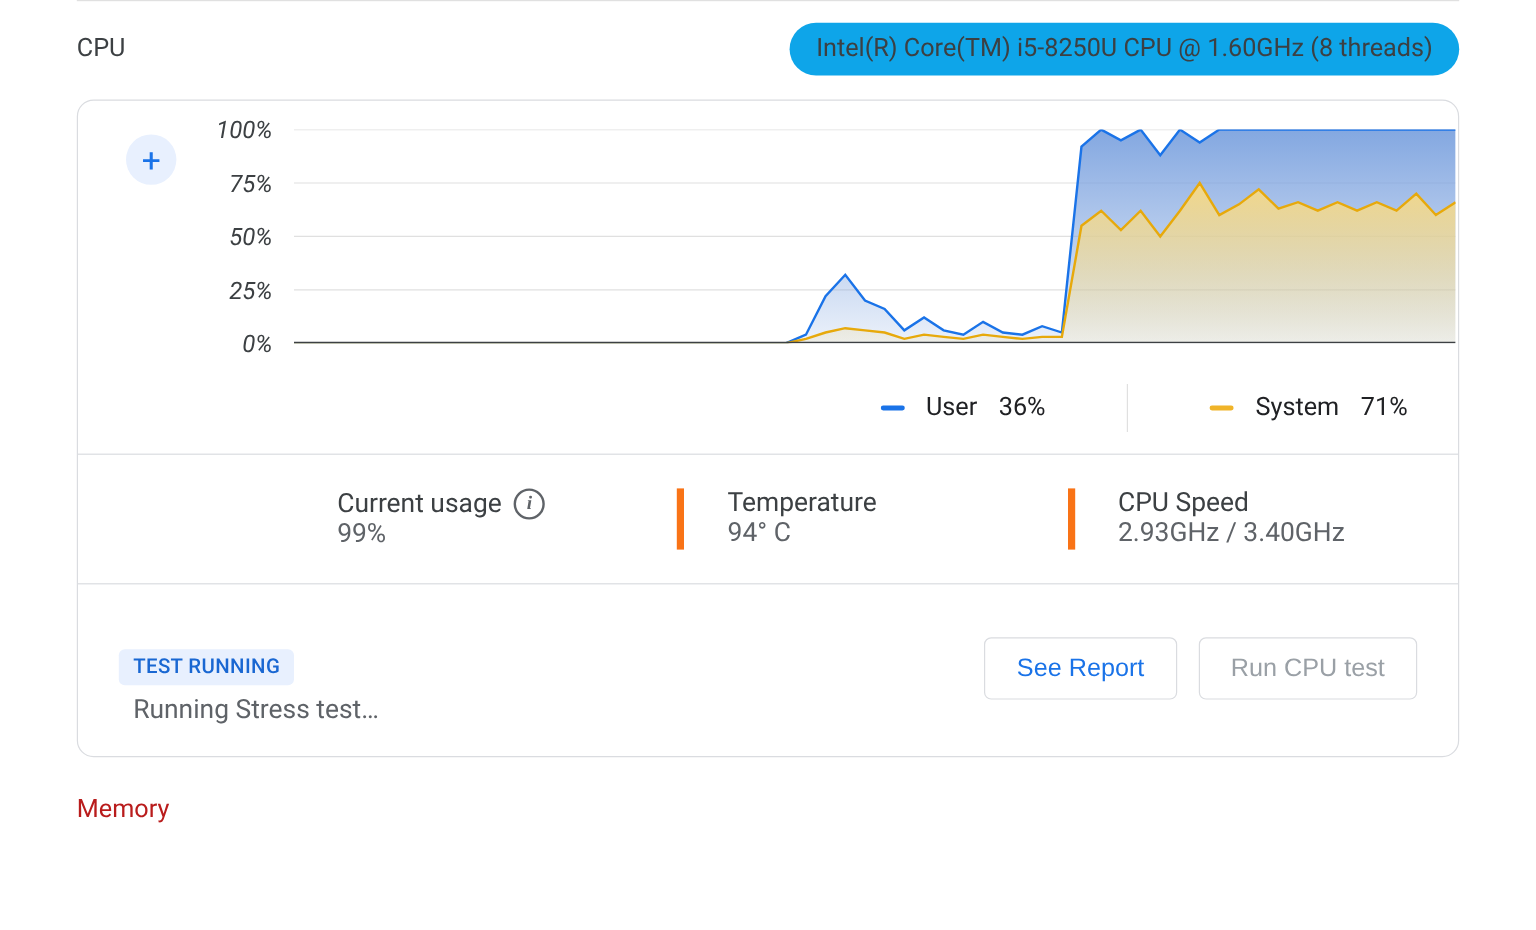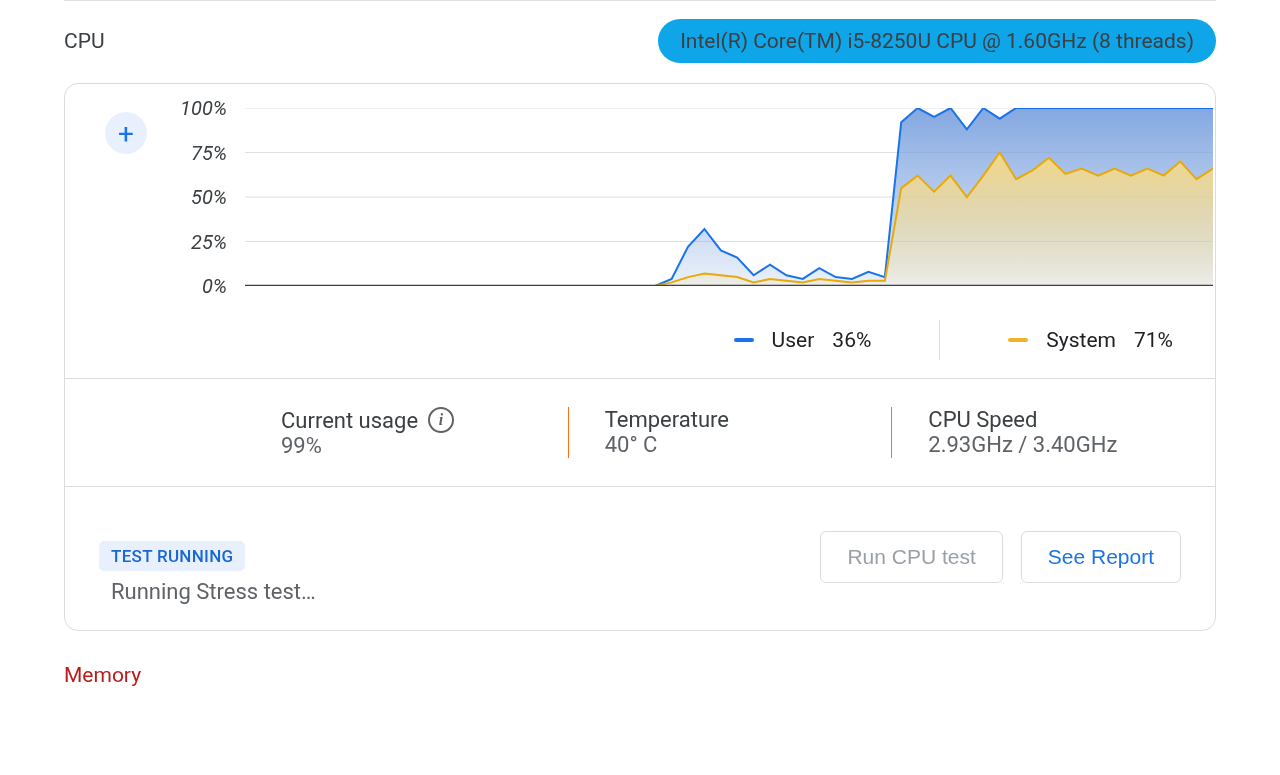--- a/index.html
+++ b/index.html
@@ -98,21 +98,21 @@
   }
   .stats-row {
     display: flex;
     border-top: 1px solid #dadce0;
     padding: 28px 0 28px 0;
   }
   .stat {
     flex: 1;
     padding: 0 36px;
   }
-  .stat + .stat { border-left: 1px solid #f97316; }
+  .stat + .stat { border-left: 6px solid #f97316; }
   .stat:first-child { padding-left: 216px; }
   .stat-label {
     font-size: 22px;
     color: #3c4043;
     display: flex;
     align-items: flex-end;
     gap: 10px;
     margin-bottom: 0;
   }
   .info-icon {
@@ -257,35 +257,35 @@
         <div class="stat-label">
           <span>Current usage</span>
           <span class="info-icon">i</span>
         </div>
         <div class="stat-value">99%</div>
       </div>
       <div class="stat">
         <div class="stat-label">
           <span>Temperature</span>
         </div>
-        <div class="stat-value">40° C</div>
+        <div class="stat-value">94° C</div>
       </div>
       <div class="stat">
         <div class="stat-label">
           <span>CPU Speed</span>
         </div>
         <div class="stat-value">2.93GHz / 3.40GHz</div>
       </div>
     </div>
 
     <div class="action-row">
       <div class="action-left">
         <div class="badge">TEST RUNNING</div>
         <div class="status-text">Running Stress test…</div>
       </div>
+      <button class="btn link">See Report</button>
       <button class="btn disabled">Run CPU test</button>
-      <button class="btn link">See Report</button>
     </div>
 
   </div>
 
   <div class="memory-header">Memory</div>
 </div>
 
 </body></html>

